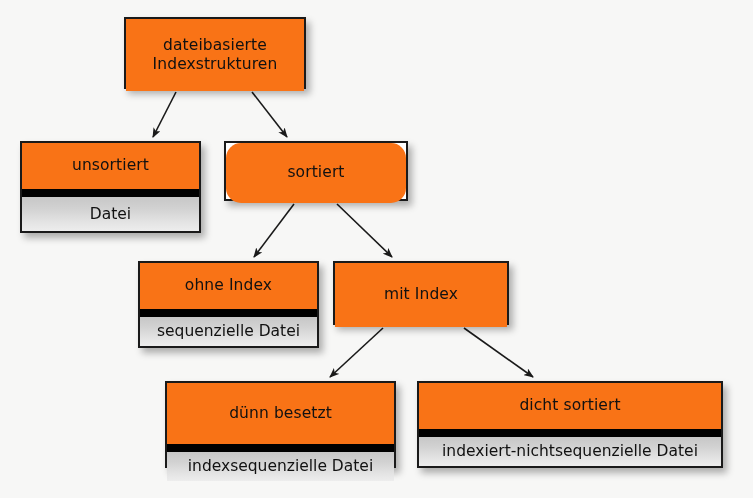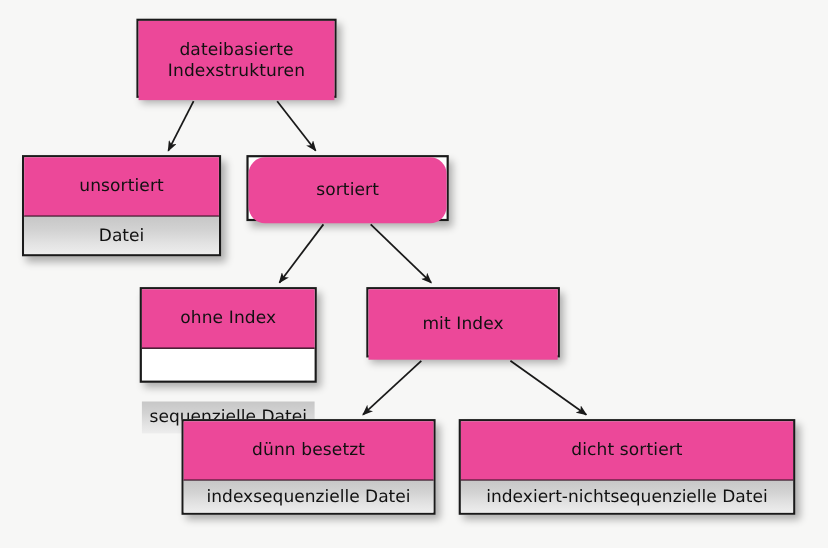--- a/index.html
+++ b/index.html
@@ -37,25 +37,25 @@
   .node-title {
     box-sizing: border-box;
     display: flex;
     align-items: center;
     justify-content: center;
     text-align: center;
     color: #111111;
     font-size: 15.5px;
     line-height: 1.25;
     letter-spacing: 0.1px;
-    background: #ec4899;
+    background: #f97316;
     padding: 2px 4px;
   }
   .node.split .node-title {
-    border-bottom: 1px solid #000000;
+    border-bottom: 8px solid #000000;
   }
   .node-sub {
     box-sizing: border-box;
     display: flex;
     align-items: center;
     justify-content: center;
     text-align: center;
     color: #111111;
     font-size: 15.5px;
     line-height: 1.2;
@@ -90,29 +90,29 @@
           <div><span>dateibasierte</span><br><span>Indexstrukturen</span></div>
         </div>
       </div>
       <div class="node split" style="left: 20px; top: 141px; width: 181px; height: 92px;">
         <div class="node-title" style="height: 54px;">unsortiert</div>
         <div class="node-sub" style="height: 34px;">Datei</div>
       </div>
       <div class="node" style="left: 224px; top: 141px; width: 184px; height: 60px;">
         <div class="node-title" style="height: 60px; border-radius: 15px;">sortiert</div>
       </div>
-      <div class="node split" style="left: 127px; top: 261px; width: 161px; height: 87px;">
+      <div class="node split" style="left: 138px; top: 261px; width: 181px; height: 87px;">
         <div class="node-title" style="height: 54px;">ohne Index</div>
-        <div class="node-sub" style="height: 29px; margin-top: 48px;">sequenzielle Datei</div>
+        <div class="node-sub" style="height: 29px;">sequenzielle Datei</div>
       </div>
       <div class="node" style="left: 333px; top: 261px; width: 176px; height: 64px;">
         <div class="node-title" style="height: 64px; text-align: right;">mit Index</div>
       </div>
       <div class="node split" style="left: 165px; top: 381px; width: 231px; height: 87px;">
-        <div class="node-title" style="height: 54px;">dünn besetzt</div>
+        <div class="node-title" style="height: 69px;">dünn besetzt</div>
         <div class="node-sub" style="height: 29px;">indexsequenzielle Datei</div>
       </div>
       <div class="node split" style="left: 417px; top: 381px; width: 306px; height: 87px;">
         <div class="node-title" style="height: 54px;">dicht sortiert</div>
         <div class="node-sub" style="height: 29px;">indexiert-nichtsequenzielle Datei</div>
       </div>
     </div>
 
 </div>
 

